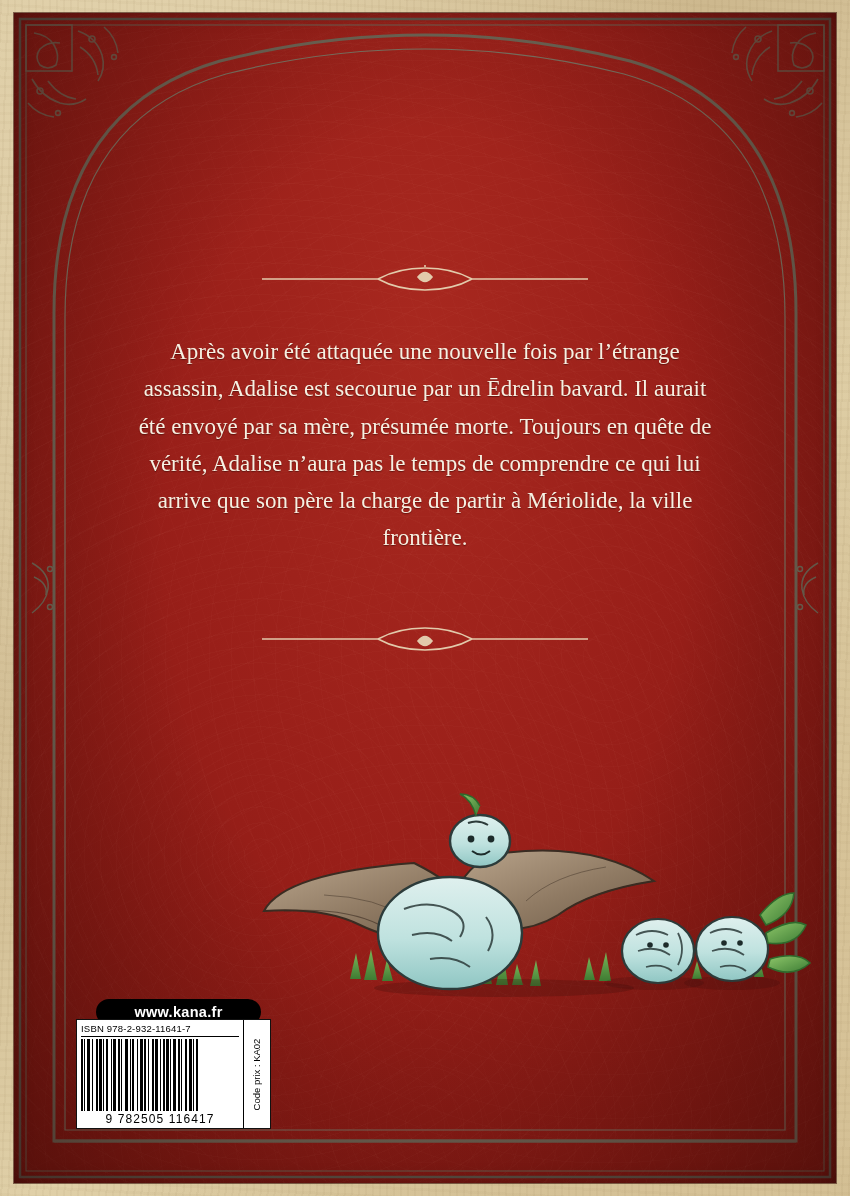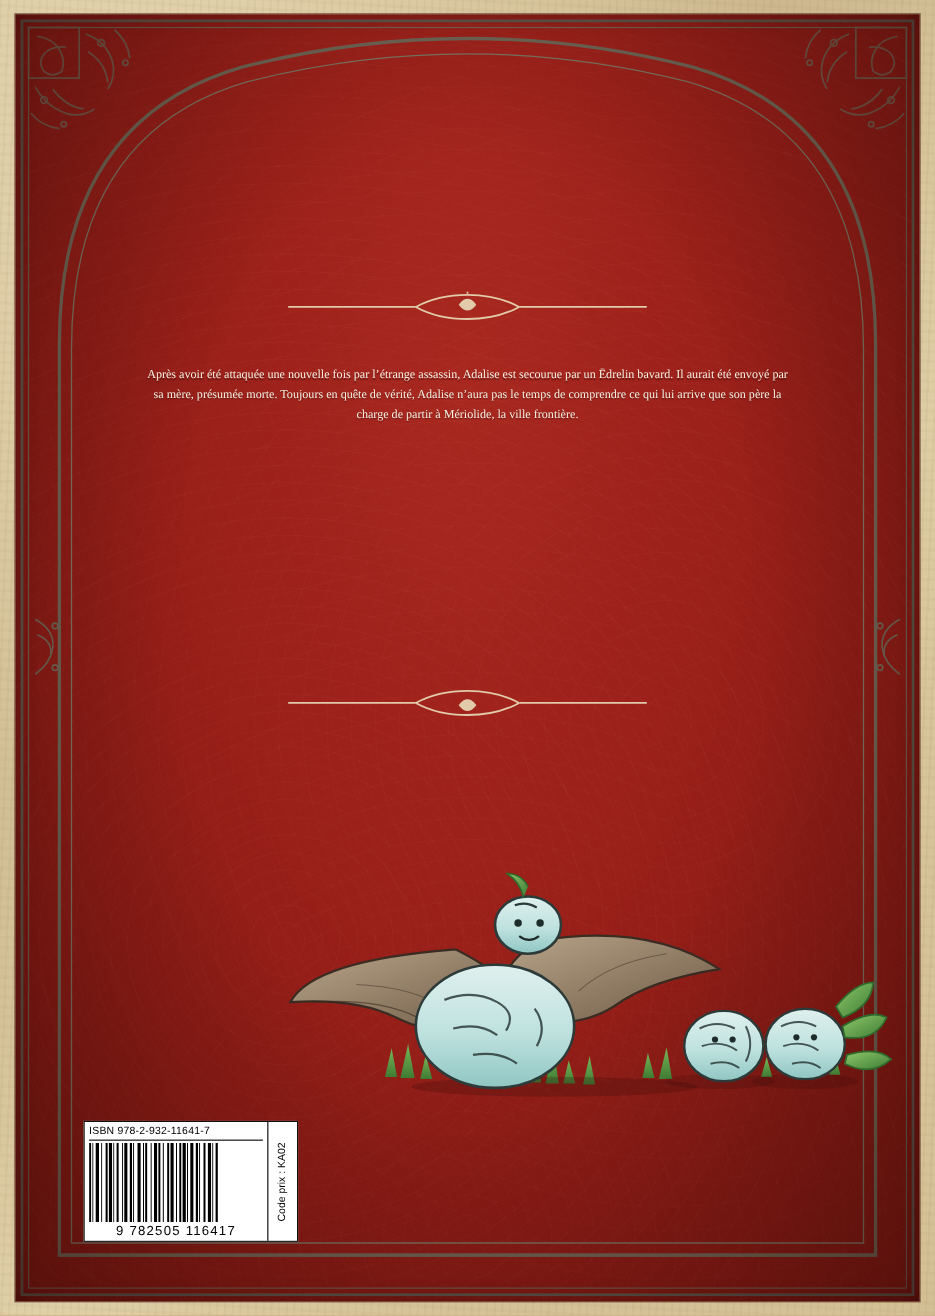--- a/index.html
+++ b/index.html
@@ -78,21 +78,21 @@
     letter-spacing:.2px;
   }
   .headline-wrap{position:absolute;left:60px;right:60px;top:133px;}
 
   .divider{position:absolute;left:50%;transform:translateX(-50%);width:330px;height:28px;}
   .divider-top{top:252px;}
   .divider-bottom{top:612px;}
 
   .blurb{
     position:absolute;left:118px;right:118px;top:320px;
-    font-size:11px;
+    font-size:23px;
     line-height:1.62;
     color:#f7f0e2;
     text-shadow:0 1px 1px rgba(60,10,6,.6);
   }
   .blurb p{margin:0 0 19px 0;}
   .blurb p:last-child{margin-bottom:0;}
 
   
   .creatures{position:absolute;left:240px;top:770px;width:560px;height:230px;}
 
@@ -333,20 +333,23 @@
       <circle cx="470" cy="160" r="2.8" fill="#1d2b2a"></circle>
       <circle cx="486" cy="160" r="2.8" fill="#1d2b2a"></circle>
 
       <g stroke="#2f6a2c" stroke-width="1.6" fill="url(#gLeaf)">
         <path d="M512 150 q26 -16 40 -8 q-10 22 -38 18z"></path>
         <path d="M516 176 q28 -8 40 4 q-18 16 -42 4z"></path>
         <path d="M506 132 q18 -22 34 -22 q-2 22 -28 32z"></path>
       </g>
     </svg>
 
+    <div class="url-badge">
+      <span>www.kana.fr</span>
+    </div>
 
     <div class="isbn-block">
       <div class="isbn-main">
         <div class="isbn-label">ISBN 978-2-932-11641-7</div>
         <div class="barcode">
           <i style="width:2px"></i>
             <i style="width:1px;background:#fff"></i>
             <i style="width:1px"></i>
             <i style="width:2px;background:#fff"></i>
           <i style="width:3px"></i>

